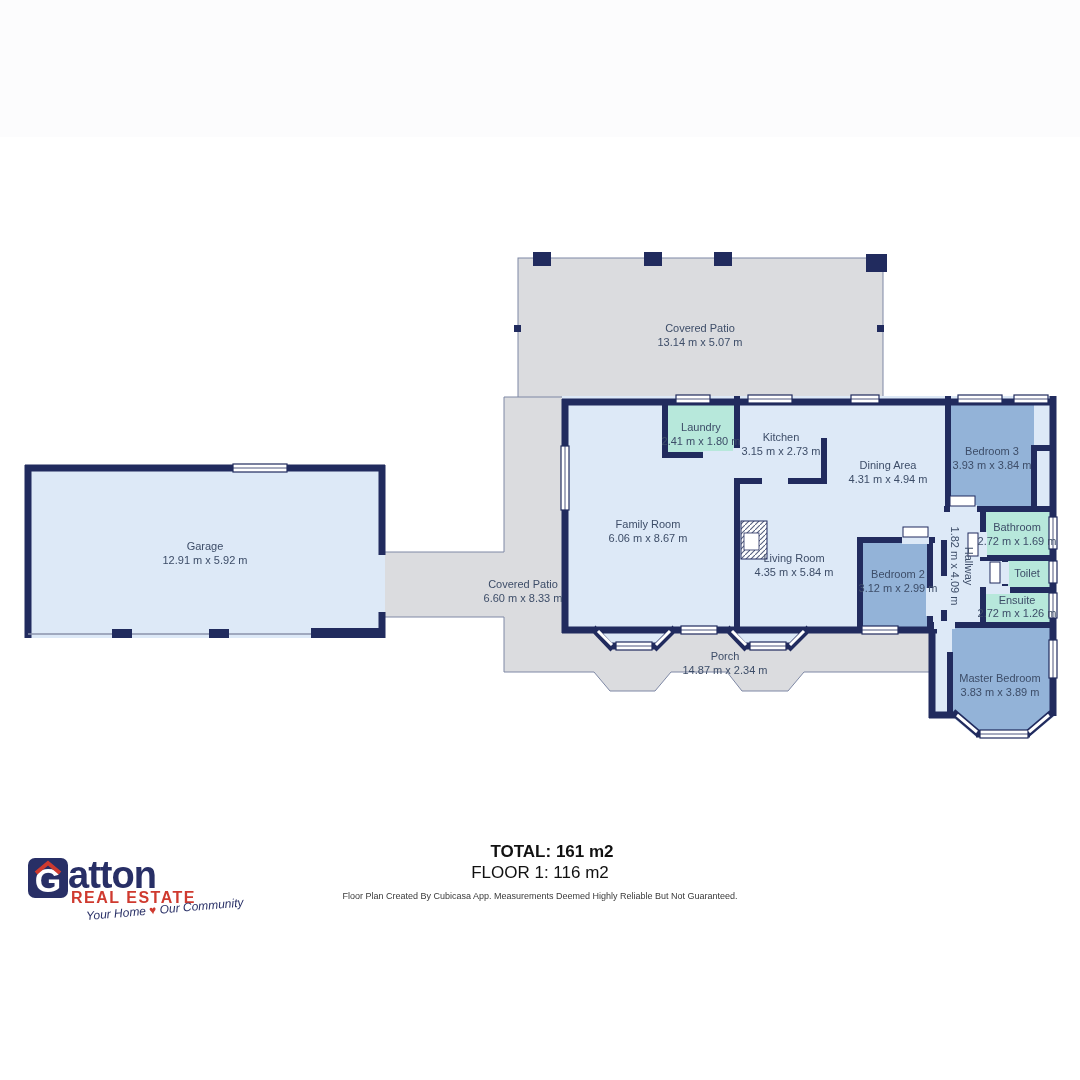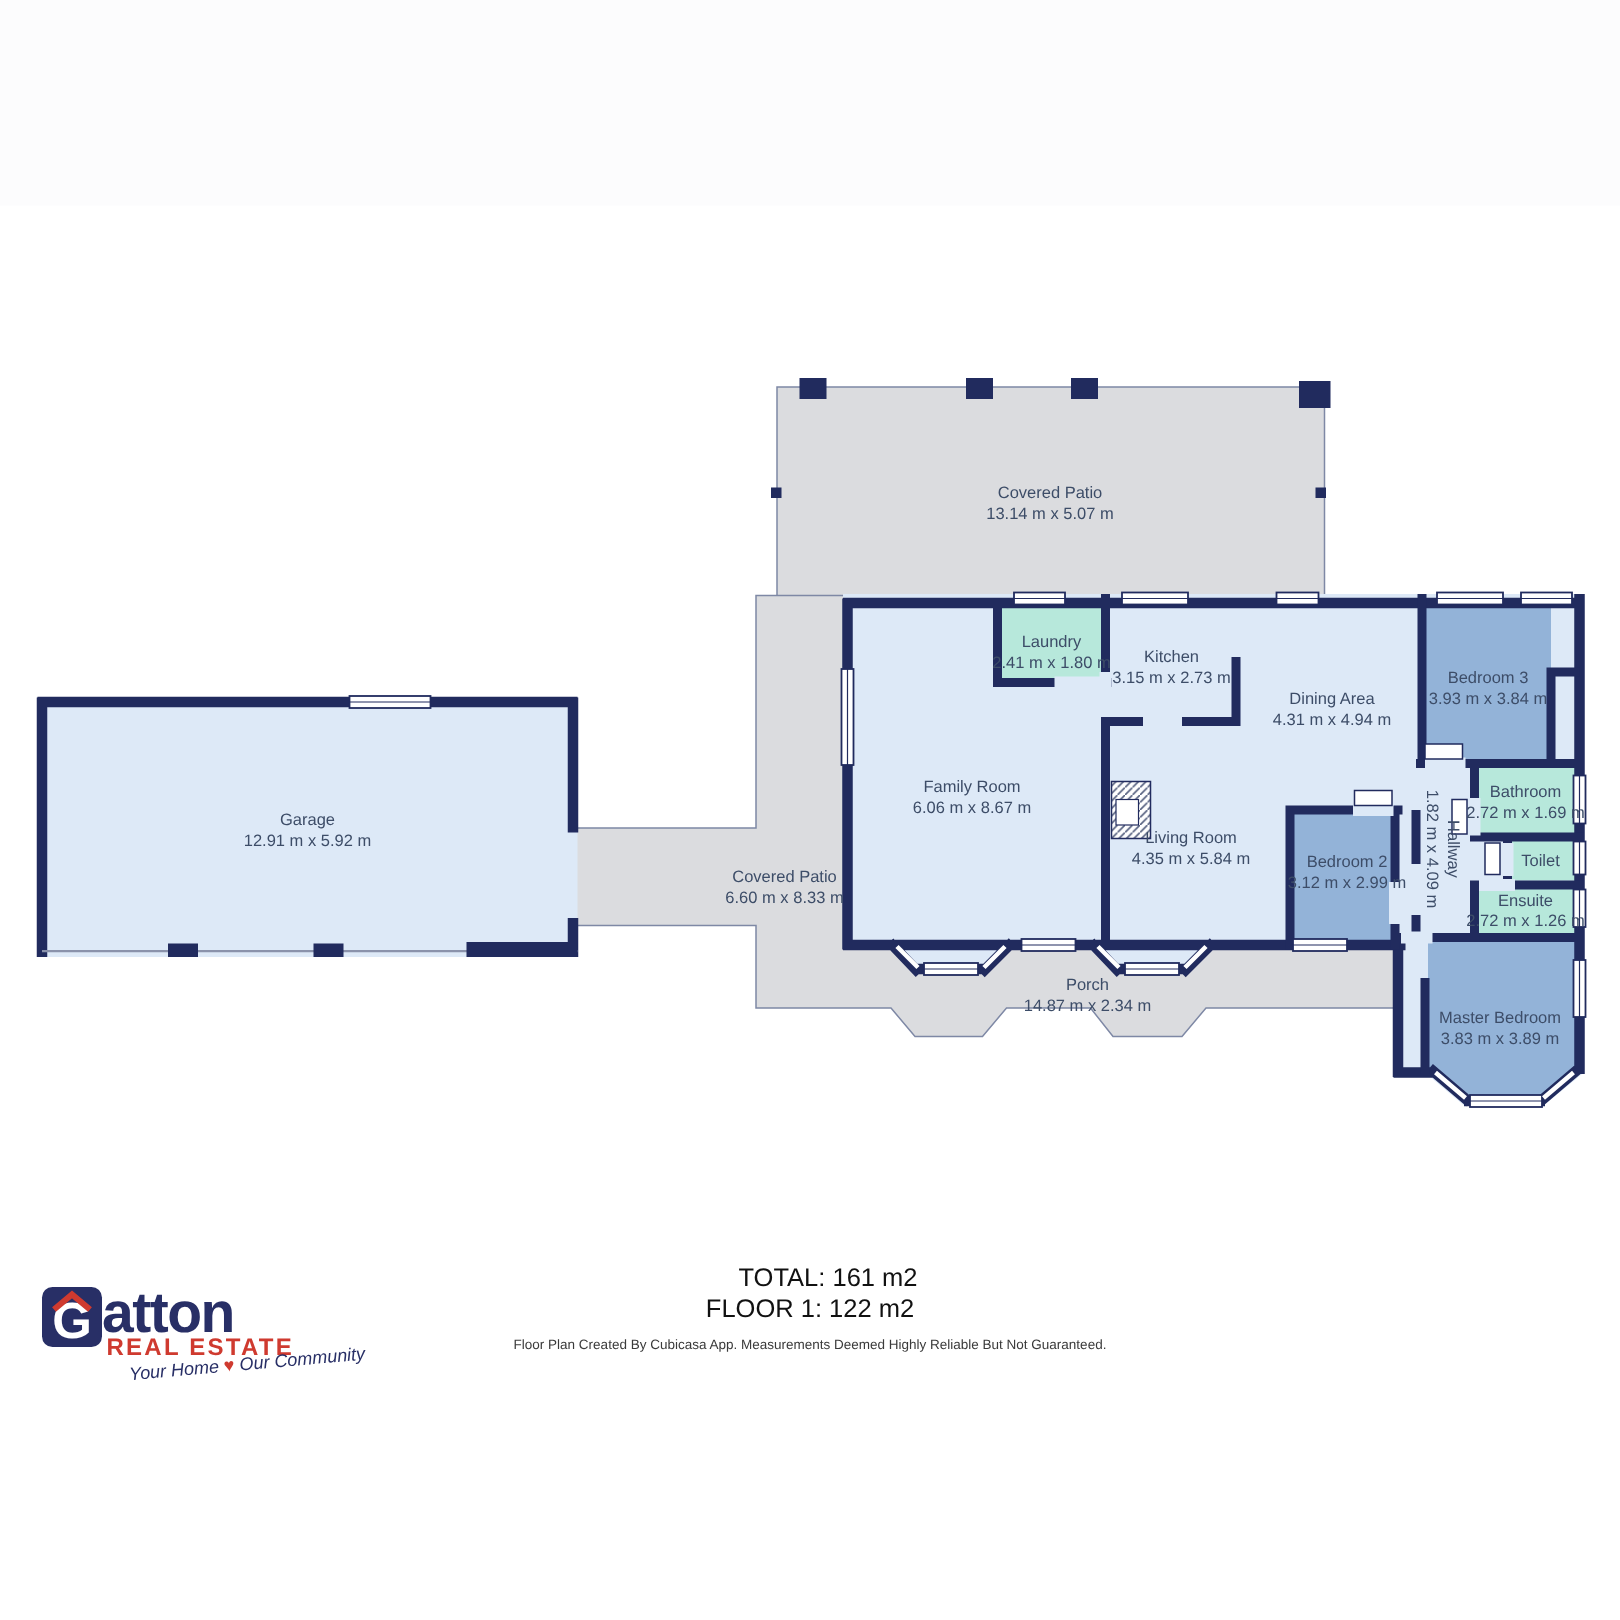--- a/index.html
+++ b/index.html
@@ -7,21 +7,21 @@
     width:1080px;height:1080px;position:relative;background:#ffffff;
     font-family:"Liberation Sans", sans-serif;overflow:hidden;
   }
   .top-band{position:absolute;left:0;top:0;width:1080px;height:137px;background:#fcfcfd;}
   .plan{position:absolute;left:0;top:0;}
   .room-label{font-size:11px;fill:#3d4d68;}
   .summary{
     position:absolute;top:841px;left:0;width:1080px;text-align:center;
     color:#111111;font-size:17px;line-height:21px;
   }
-  .summary .total{font-weight:normal;margin-left:24px;}
+  .summary .total{font-weight:bold;margin-left:24px;}
   .summary .disclaimer{font-size:9px;color:#3a3a3a;margin-top:7px;line-height:12px;}
   .logo{position:absolute;left:26px;top:850px;width:230px;height:84px;}
 </style>
 </head>
 <body>
 
 <div class="top-band"></div>
 
 <svg class="plan" width="1080" height="1080" viewBox="0 0 1080 1080">
   <defs>
@@ -180,21 +180,21 @@
     <text class="room-label" x="1000" y="682">Master Bedroom</text>
     <text class="room-label" x="1000" y="696">3.83 m x 3.89 m</text>
 
     <text class="room-label" x="725" y="660">Porch</text>
     <text class="room-label" x="725" y="674">14.87 m x 2.34 m</text>
   </g>
 </svg>
 
 <div class="summary">
   <div class="total">TOTAL: 161 m2</div>
-  <div>FLOOR 1: 122 m2</div>
+  <div>FLOOR 1: 116 m2</div>
   <div class="disclaimer">Floor Plan Created By Cubicasa App. Measurements Deemed Highly Reliable But Not Guaranteed.</div>
 </div>
 
 <div class="logo">
   <svg width="230" height="84" viewBox="0 0 230 84">
     <rect x="2" y="8" width="40" height="40" rx="7" fill="#282f66"></rect>
     <text x="22" y="42" text-anchor="middle" font-size="34" font-weight="bold" fill="#ffffff">G</text>
     <path d="M10,23 L22,13 L34,23" stroke="#cf3a2f" stroke-width="4" fill="none" stroke-linejoin="miter"></path>
     <text x="42" y="38" font-size="38" font-weight="bold" fill="#282f66" letter-spacing="-1">atton</text>
     <text x="45" y="53" font-size="16" font-weight="bold" fill="#cf3a2f" letter-spacing="1.5">REAL ESTATE</text>

